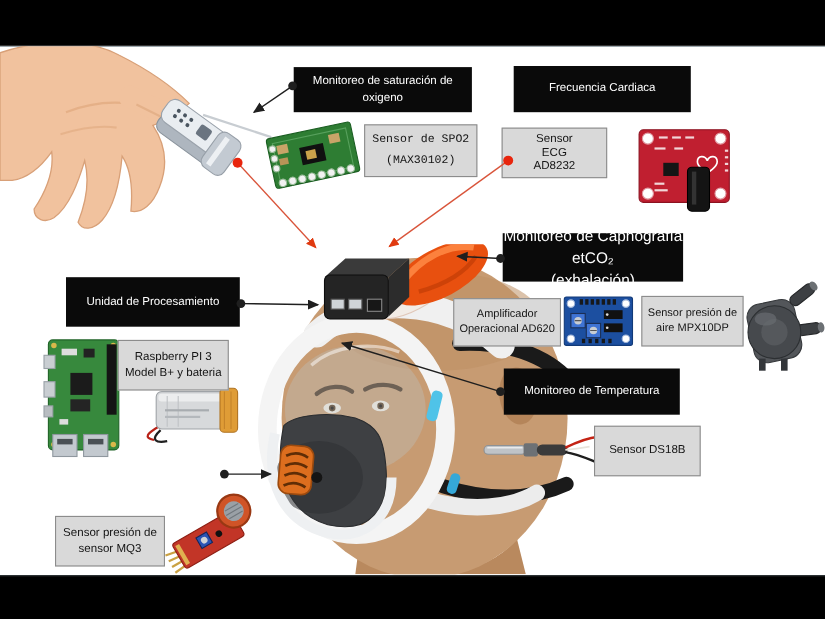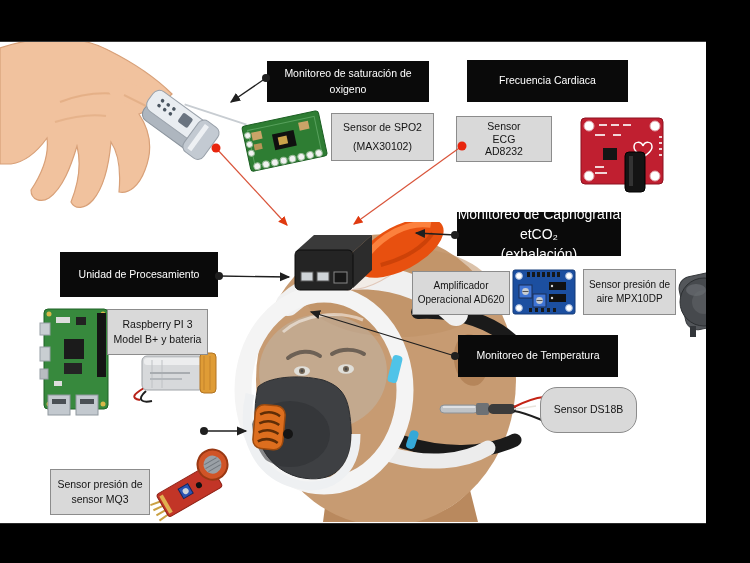--- a/index.html
+++ b/index.html
@@ -1,17 +1,17 @@
 <!DOCTYPE html>
 <html><head>
 <meta charset="utf-8">
 <style>
   html,body{margin:0;padding:0;background:#000;}
-  .page{position:relative;width:674px;height:563px;background:#7dd3fc;overflow:hidden;
-        font-family:"Liberation Sans","DejaVu Sans",sans-serif;padding-left:32px;}
+  .page{position:relative;width:750px;height:563px;background:#7dd3fc;overflow:hidden;
+        font-family:"Liberation Sans","DejaVu Sans",sans-serif;}
   .letterbox{position:absolute;left:0;width:750px;background:#000;}
   .letterbox.top{top:0;height:41px;border-bottom:1px solid #3a3a3a;}
   .letterbox.bottom{top:523px;height:40px;border-top:1px solid #2a2a2a;}
   .content-bg{position:absolute;left:0;top:42px;width:750px;height:481px;background:#ffffff;}
   .bbox{position:absolute;background:#0a0a0a;color:#ffffff;display:flex;align-items:center;justify-content:center;
         text-align:center;font-size:10.5px;line-height:1.45;white-space:pre-line;z-index:5;}
   .gbox{position:absolute;background:#d9d9d9;border:1px solid #8c8c8c;color:#141414;display:flex;align-items:center;
         justify-content:center;text-align:center;font-size:10.5px;line-height:1.45;white-space:pre-line;z-index:5;}
   svg{display:block;}
   .illus{position:absolute;z-index:4;}
@@ -29,37 +29,37 @@
   <div class="bbox" style="left:467px;top:60px;width:161px;height:42px;">Frecuencia Cardiaca</div>
 
   <div class="bbox" style="left:457px;top:212px;width:164px;height:44px;font-size:14px;">Monitoreo de Capnografía  etCO₂
 (exhalación)</div>
 
   <div class="bbox" style="left:60px;top:252px;width:158px;height:45px;">Unidad de Procesamiento</div>
 
   <div class="bbox" style="left:458px;top:335px;width:160px;height:42px;">Monitoreo de Temperatura</div>
 
 
-  <div class="gbox" style="left:331px;top:113px;width:101px;height:46px;line-height:1.8;">Sensor de SPO2
+  <div class="gbox" style="left:331px;top:113px;width:101px;height:46px;line-height:1.8;font-family:Liberation Mono, monospace;">Sensor de SPO2
 (MAX30102)</div>
 
   <div class="gbox" style="left:444px;top:116px;width:94px;height:44px;line-height:1.18;margin-left:12px;">Sensor
 ECG
 AD8232</div>
 
   <div class="gbox" style="left:412px;top:271px;width:96px;height:42px;font-size:10px;">Amplificador
 Operacional AD620</div>
 
   <div class="gbox" style="left:583px;top:269px;width:91px;height:44px;font-size:10px;">Sensor presión de
 aire MPX10DP</div>
 
   <div class="gbox" style="left:107px;top:309px;width:99px;height:44px;">Raspberry PI 3
 Model B+ y bateria</div>
 
-  <div class="gbox" style="left:540px;top:387px;width:95px;height:44px;border-radius:17px;">Sensor DS18B</div>
+  <div class="gbox" style="left:540px;top:387px;width:95px;height:44px;">Sensor DS18B</div>
 
   <div class="gbox" style="left:50px;top:469px;width:98px;height:44px;">Sensor presión de
 sensor MQ3</div>
 
   <svg class="illus" style="left:0;top:42px;" width="250" height="185" viewBox="0 0 250 185">
     <path d="M0,6 C35,-6 78,-8 108,8 C136,22 158,38 172,52 C162,62 151,68 139,72
              C151,90 153,108 145,128 C139,144 129,152 119,150 C121,128 119,112 111,100
              C109,122 105,144 93,158 C85,167 75,168 71,160 C79,140 81,120 77,104
              C71,124 63,146 49,156 C41,161 31,158 31,148 C43,130 49,112 47,96
              C37,110 25,120 11,122 L0,122 Z" fill="#f1c29e" stroke="#d8a078" stroke-width="1.2"></path>

